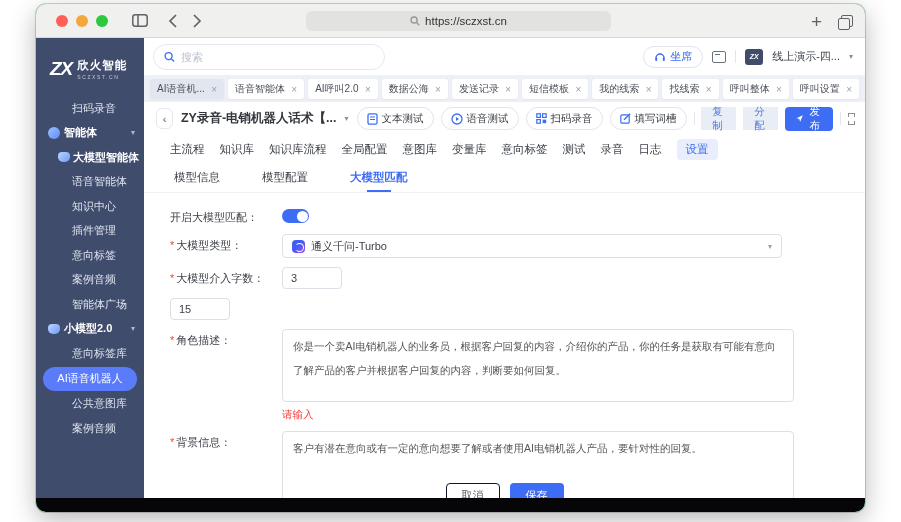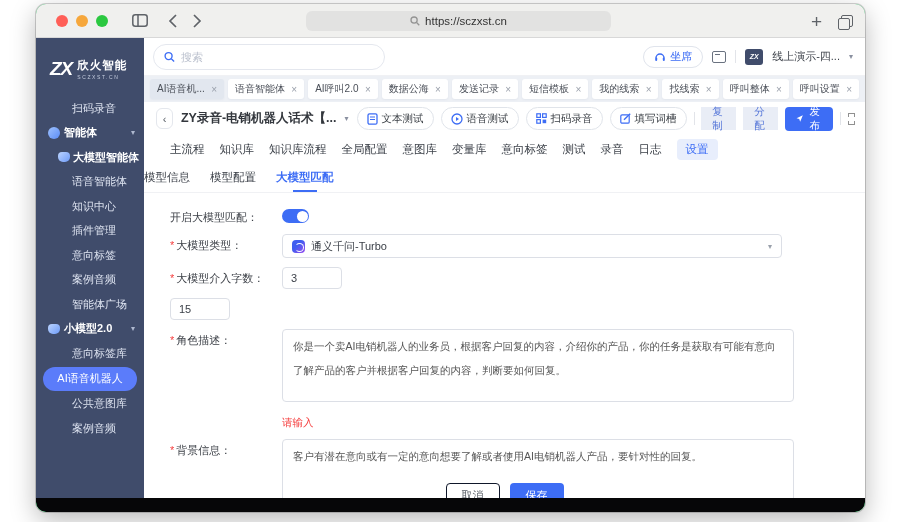--- a/index.html
+++ b/index.html
@@ -81,41 +81,41 @@
   .fs-ico i:nth-child(2){right:0;top:0;border-left:none;border-bottom:none;}
   .fs-ico i:nth-child(3){left:0;bottom:0;border-right:none;border-top:none;}
   .fs-ico i:nth-child(4){right:0;bottom:0;border-left:none;border-top:none;}
 
   
   .navtabs { height:28px; display:flex; align-items:center; gap:15px; padding-left:26px; font-size:11.5px; color:#3a3f47; flex:0 0 auto; }
   .navtab { white-space:nowrap; }
   .navtab.active { color:#3d6df5; background:#e8eefc; border-radius:4px; padding:3px 9px; }
 
   
-  .subtabs { height:30px; display:flex; align-items:center; gap:20px; font-size:11.5px; color:#3a3f47; border-bottom:1px solid #f0f1f4; flex:0 0 auto; }
+  .subtabs { height:30px; display:flex; align-items:center; gap:42px; padding-left:30px; font-size:11.5px; color:#3a3f47; border-bottom:1px solid #f0f1f4; flex:0 0 auto; }
   .subtab { position:relative; height:100%; display:flex; align-items:center; }
   .subtab.active { color:#3d6df5; font-weight:700; }
   .subtab.active:after { content:""; position:absolute; left:50%; transform:translateX(-50%); bottom:0; width:24px; height:2px; background:#3d6df5; }
 
   
   .form { flex:1; padding:13px 0 0 26px; overflow:hidden; }
   .frow { display:flex; margin-bottom:9px; }
   .flabel { width:112px; flex:0 0 auto; font-size:11px; color:#3b3f46; padding-top:4px; }
   .req { color:#f53f3f; margin-right:2px; }
   .toggle { width:27px; height:14px; background:#3d6df5; border-radius:7px; position:relative; margin-top:3px; }
   .toggle:after { content:""; position:absolute; right:1.5px; top:1.5px; width:11px; height:11px; border-radius:50%; background:#fff; }
   .selectbox { width:500px; height:24px; border:1px solid #dcdfe6; border-radius:4px; display:flex; align-items:center; gap:6px; padding:0 9px; font-size:11px; color:#3a3f47; position:relative; }
   .ty-ico { width:13px; height:13px; border-radius:4px; background:linear-gradient(135deg,#3f5df0 40%,#9b4df0); position:relative; }
   .ty-ico:after { content:""; position:absolute; left:3px; top:3px; width:7px; height:7px; border:1.6px solid #fff; border-radius:50%; border-left-color:transparent; }
   .sel-caret { position:absolute; right:9px; font-size:8px; color:#9aa0ab; }
   .num-input { width:60px; height:22px; border:1px solid #dcdfe6; border-radius:4px; font-size:11px; color:#3a3f47; padding:0 8px; outline:none; font-family:inherit; }
   .ta { width:512px; border:1px solid #dcdfe6; border-radius:4px; font-size:10.5px; color:#555; line-height:24px; padding:4px 10px; resize:none; outline:none; font-family:inherit; }
   .ta.role { height:73px; }
   .ta.bg { height:70px; }
-  .val-msg { font-size:10.5px; color:#f53f3f; margin-top:10px;font-family:Liberation Mono, monospace; }
+  .val-msg { font-size:10.5px; color:#f53f3f; margin-top:2px;font-family:Liberation Mono, monospace; }
   .bottom-btns { position:absolute; left:50%; transform:translateX(-50%); bottom:-9px; display:flex; gap:10px; z-index:1; }
   .btn-cancel { width:54px; height:24px; border:1px solid #0f172a; border-radius:4px; background:#fff; color:#5a6068; font-size:11px; display:flex; align-items:center; justify-content:center; }
   .btn-save { width:54px; height:24px; border-radius:4px; background:#3d6df5; color:#fff; font-size:11px; display:flex; align-items:center; justify-content:center; }
 
   .blackbar { height:14px; background:#060608; border-radius:0 0 10px 10px; position:relative; z-index:3; flex:0 0 auto; }
 </style>
 </head>
 <body>
 
 <div class="stage">

